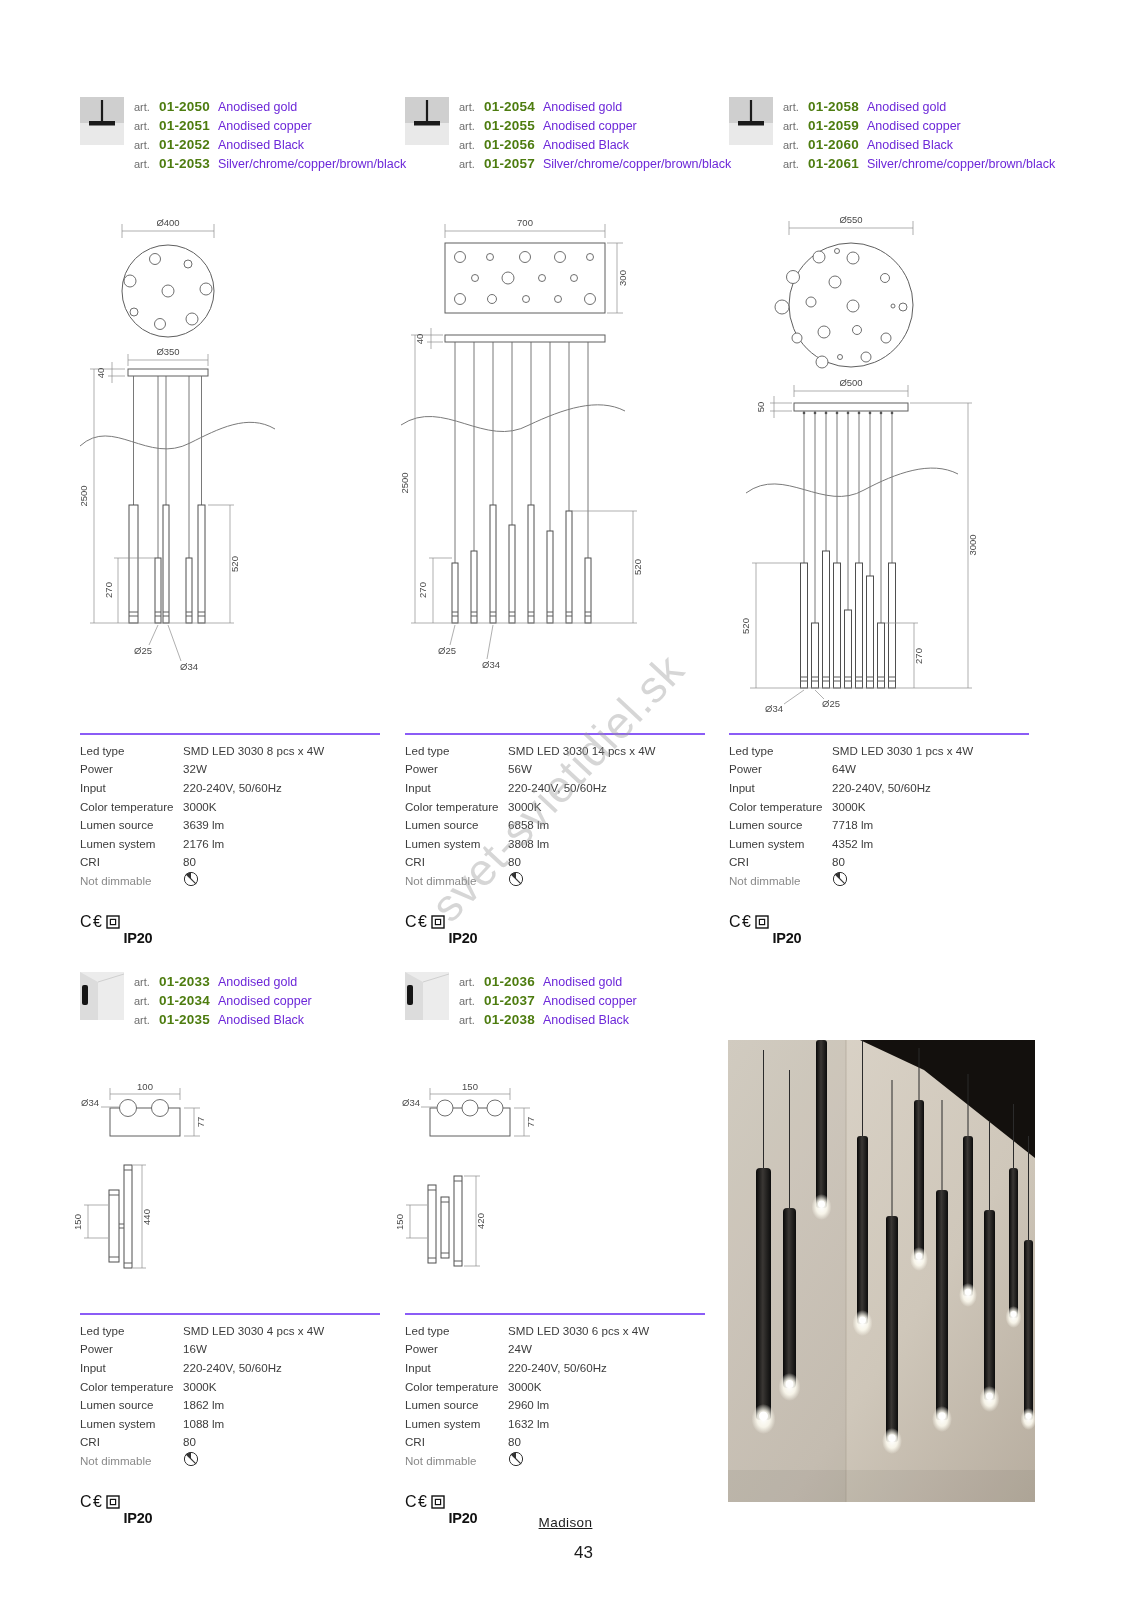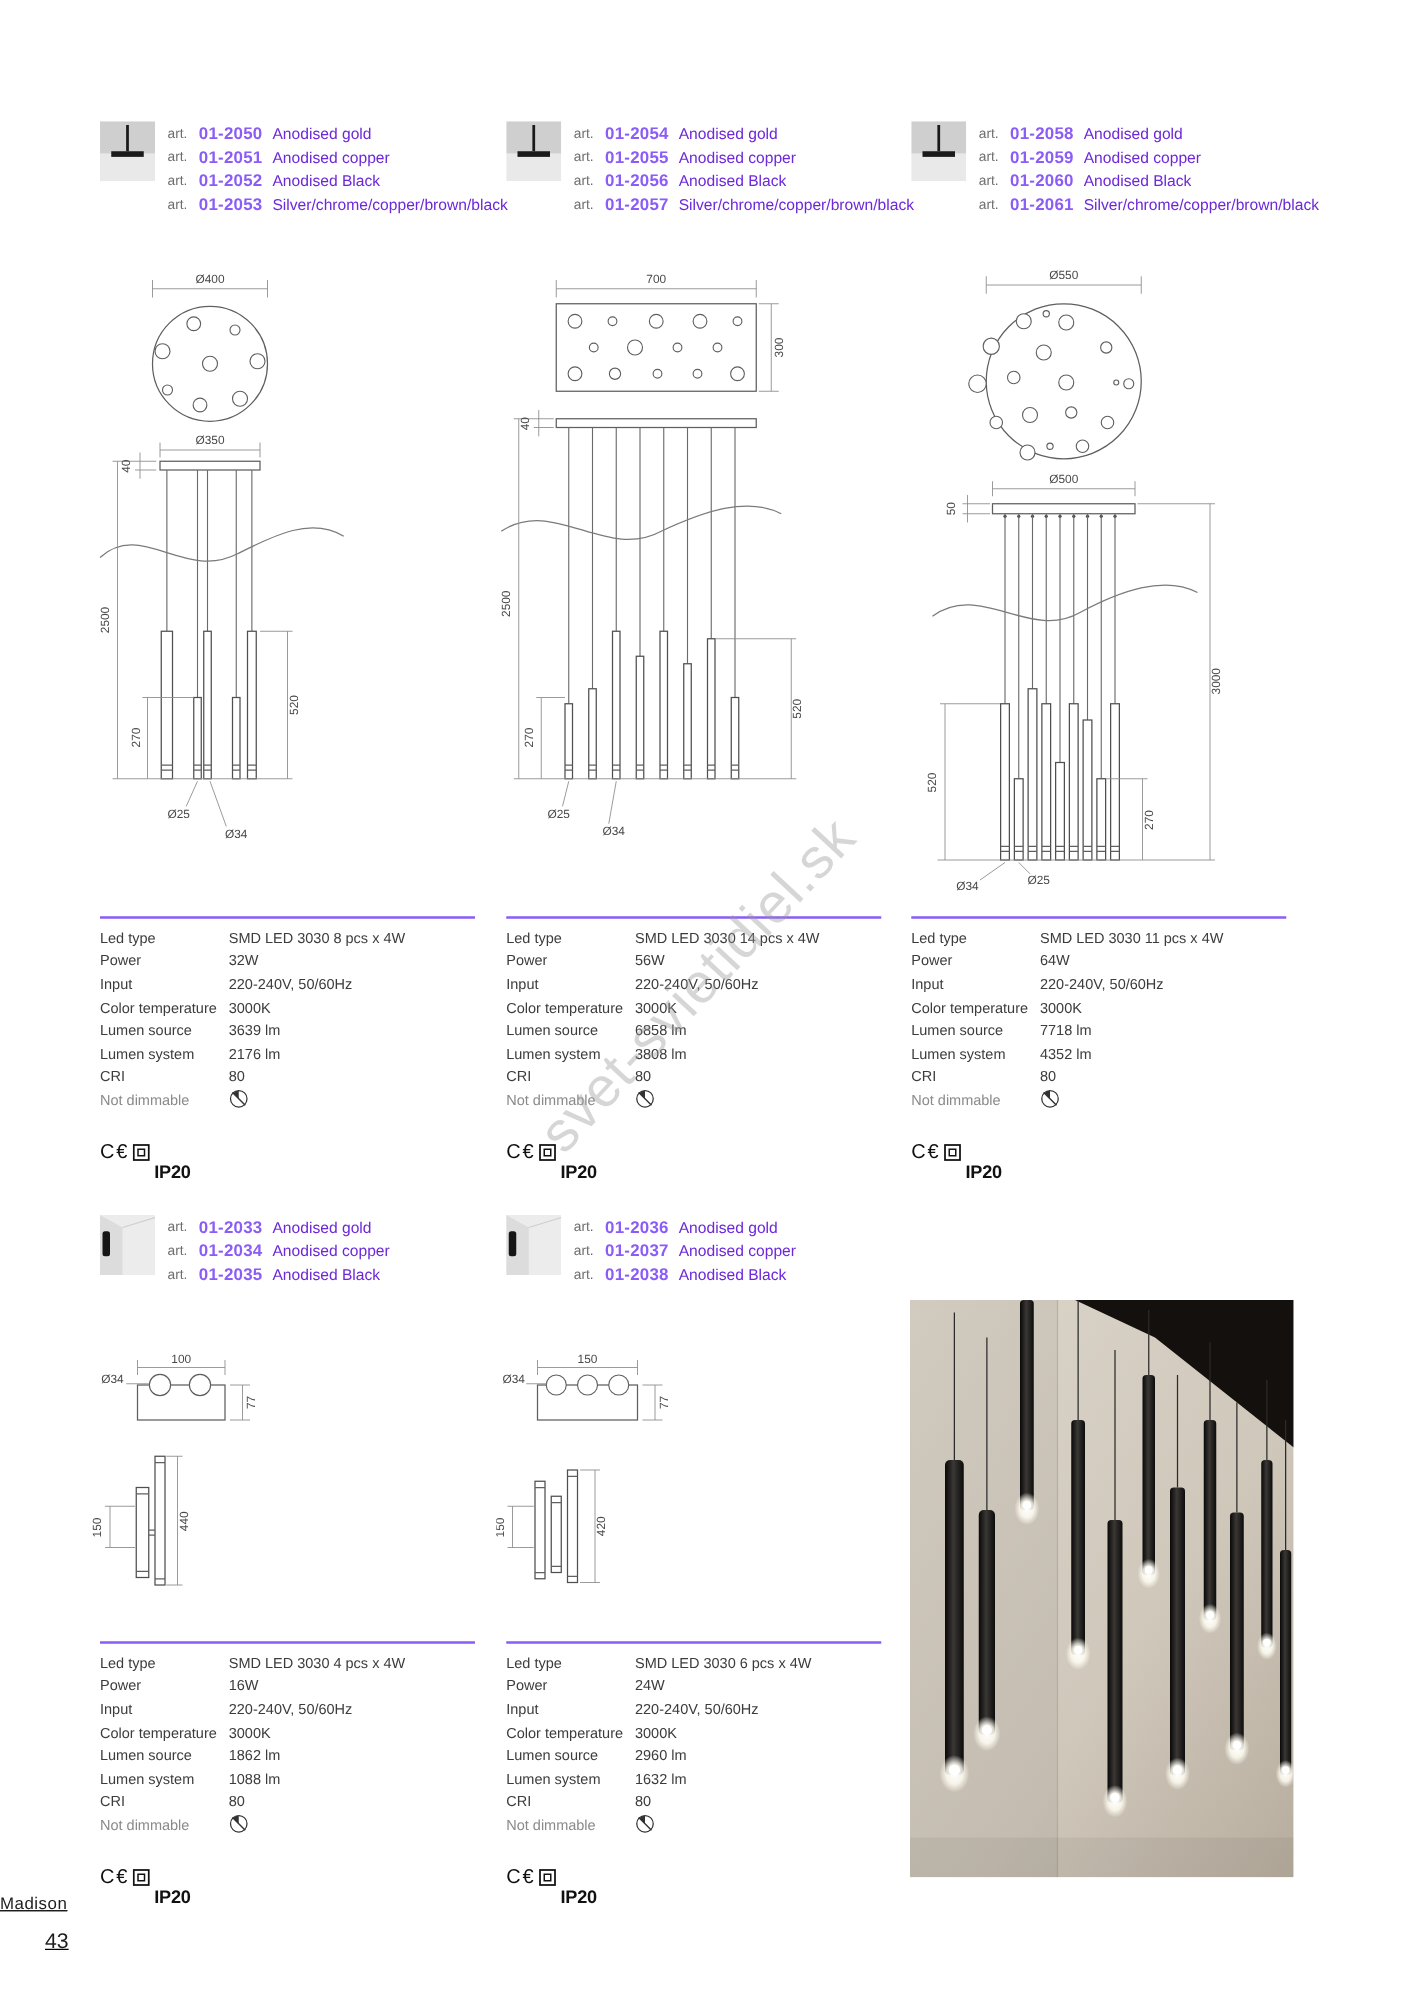--- a/index.html
+++ b/index.html
@@ -5,21 +5,21 @@
   * { margin:0; padding:0; box-sizing:border-box; }
   body { background:#ffffff; font-family:"Liberation Sans", sans-serif; }
   .page { position:relative; width:1131px; height:1600px; background:#fff; overflow:hidden; }
 
   
   .art-block { position:absolute; display:flex; gap:10px; }
   .thumb { width:44px; height:48px; flex:0 0 auto; }
   .art-rows { display:flex; flex-direction:column; }
   .art-row { display:flex; align-items:center; height:19px; white-space:nowrap; }
   .art-prefix { color:#6e6e6e; font-size:11px; width:25px; }
-  .art-code { color:#8b5cf6; font-weight:bold; font-size:13.5px; margin-right:8px; letter-spacing:.2px; }
+  .art-code { color:#4d7c0f; font-weight:bold; font-size:13.5px; margin-right:8px; letter-spacing:.2px; }
   .art-finish { color:#6d28d9; font-size:12.5px; }
 
   
   .spec { position:absolute; width:300px; border-top:2px solid #8b5cf6; padding-top:6px; color:#3c3c3c; }
   .srow { display:flex; align-items:center; height:18.6px; font-size:11.6px; }
   .srow .lab { width:103px; flex:0 0 auto; }
   .lab.dimlab { color:#8a8a8a; }
   .cert { display:flex; align-items:center; margin-top:9px; gap:3px; }
   .ce { font-size:16px; color:#111; letter-spacing:1.5px; font-weight:500; }
   .ip { font-size:14.5px; font-weight:bold; color:#111; letter-spacing:-.2px;margin-top:31px; }
@@ -36,21 +36,21 @@
 
   
   .watermark { position:absolute; left:318px; top:762px; width:480px; text-align:center;
     transform:rotate(-47deg); font-size:45px; color:#9a9a9a; opacity:.40;
     white-space:nowrap; pointer-events:none; z-index:6; letter-spacing:1px; }
 
   
   .photo { position:absolute; left:728px; top:1040px; width:307px; height:462px; overflow:hidden; }
 
   
-  .footer { position:absolute; left:0; top:1515px; width:100%; text-align:left;text-decoration:underline; }
+  .footer { position:absolute; left:0; top:1515px; width:100%; text-align:center; }
   .footer .fam { font-size:13.5px; color:#1c1c1c; text-decoration:underline; letter-spacing:.4px; }
   .footer .pg { font-size:17px; color:#1c1c1c; margin-top:13px;padding-left:36px; }
 </style>
 </head>
 <body>
 
 <div class="page">
 
   <div class="watermark">svet-svietidiel.sk</div>
 
@@ -474,21 +474,21 @@
           <rect x="1" y="1" width="12" height="12" fill="none" stroke="#111" stroke-width="1.4"></rect>
           <rect x="4.4" y="4.4" width="5.2" height="5.2" fill="none" stroke="#111" stroke-width="1.2"></rect>
         </svg>
       <span class="ip">IP20</span>
     </div>
   </div>
 
   <div class="spec" style="left:729px;top:733px">
     <div class="srow">
         <span class="lab">Led type</span>
-        <span class="val">SMD LED 3030 11 pcs x 4W</span>
+        <span class="val">SMD LED 3030 1 pcs x 4W</span>
       </div>
     <div class="srow">
         <span class="lab">Power</span>
         <span class="val">64W</span>
       </div>
     <div class="srow">
         <span class="lab">Input</span>
         <span class="val">220-240V, 50/60Hz</span>
       </div>
     <div class="srow">

